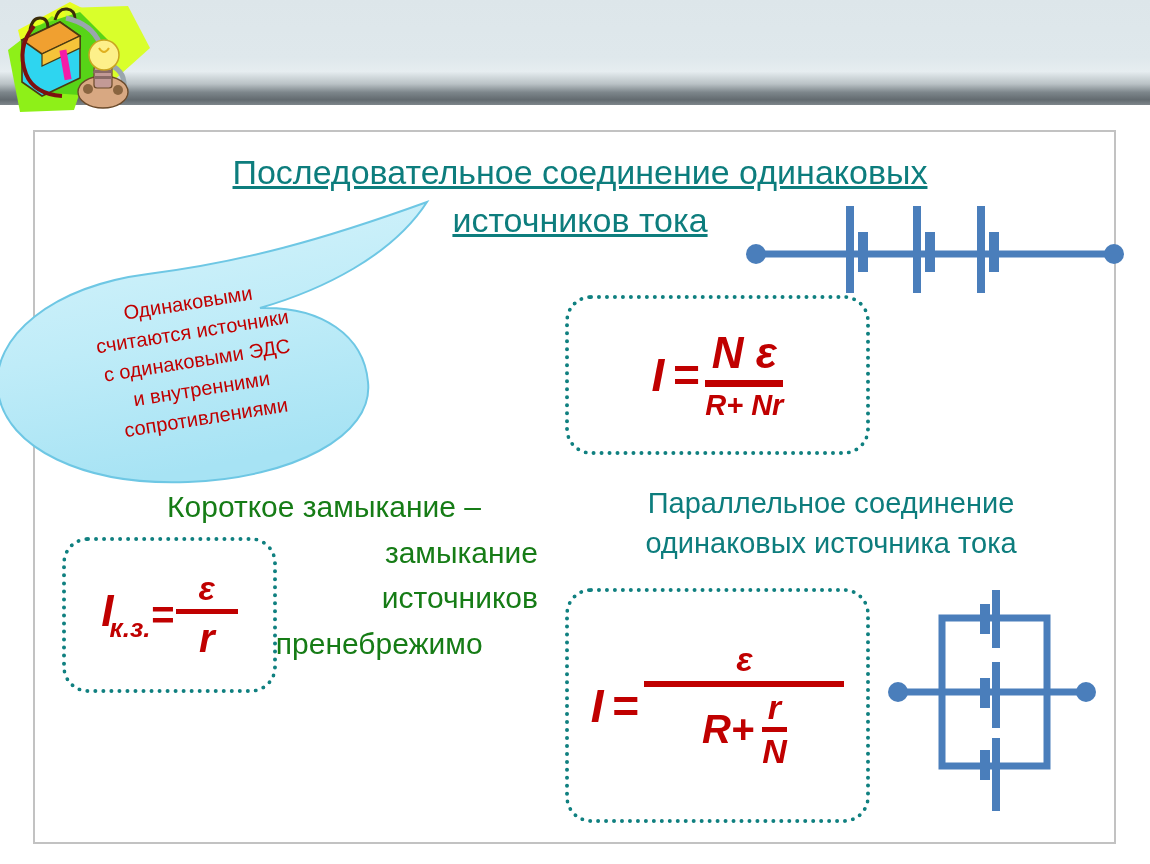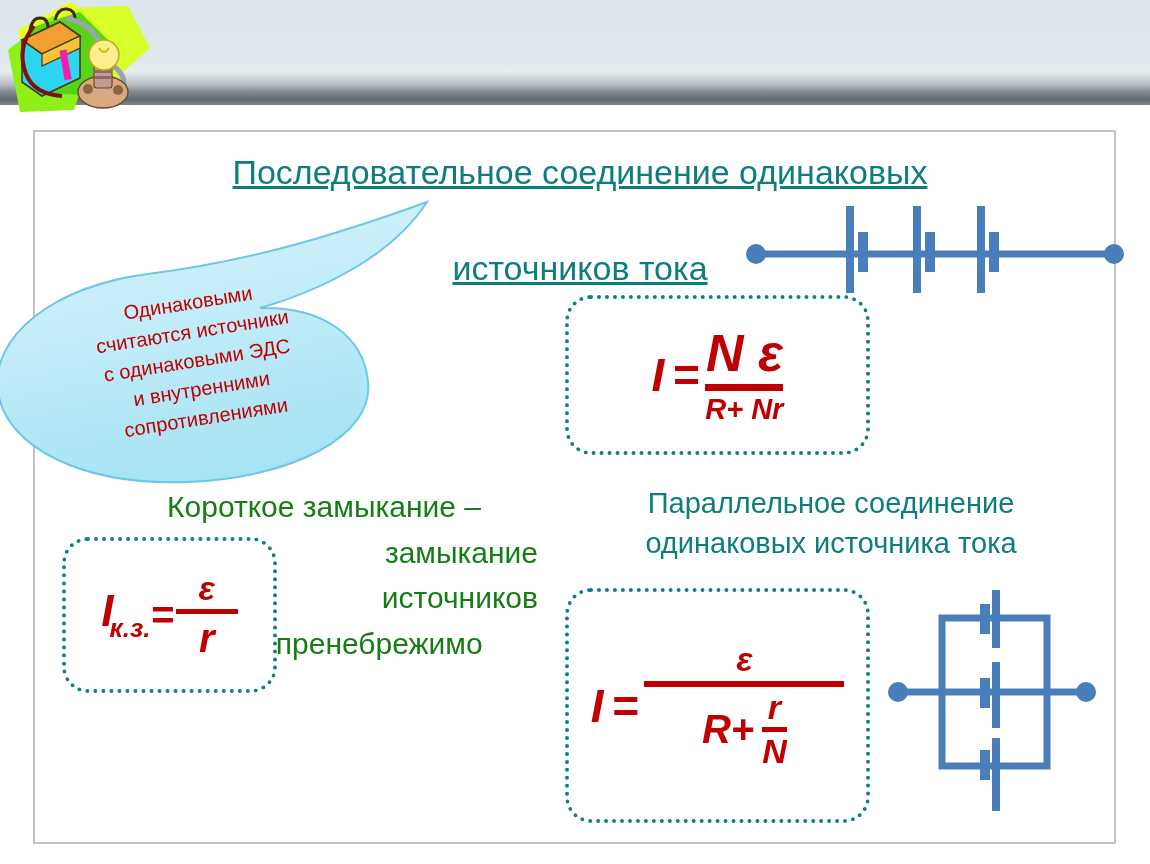--- a/index.html
+++ b/index.html
@@ -27,21 +27,21 @@
     position:absolute;left:33px;top:130px;width:1083px;height:714px;
     border:2px solid #c2c2c2;background:#ffffff;box-sizing:border-box;
   }
 
   
   .title-series{
     position:absolute;left:150px;top:148px;width:860px;
     color:#0d7d7d;font-size:34px;font-weight:400;line-height:1.42;
     text-align:center;white-space:nowrap;text-decoration:underline;
   }
-  .title-series .l2{display:block;margin-top:48px;}
+  .title-series .l2{display:block;}
   .title-parallel{
     position:absolute;left:566px;top:483px;width:530px;
     color:#0d7d7d;font-size:29px;font-weight:400;line-height:1.38;
     text-align:center;
   }
 
   
   .short-def{
     position:absolute;left:110px;top:484px;width:428px;
     color:#167c16;font-size:30px;line-height:1.52;text-align:right;
@@ -65,21 +65,21 @@
     width:100%;height:100%;
   }
   .lhs{font-size:46px;line-height:1;}
   .eq{font-size:46px;line-height:1;margin:0 6px 0 8px;}
   .frac{display:inline-flex;flex-direction:column;align-items:center;}
   .num,.den{line-height:1.08;white-space:nowrap;}
   .bar{background:#c00000;height:6px;width:100%;margin:3px 0;}
   .sub{font-size:26px;vertical-align:-0.45em;margin-left:-4px;}
 
   
-  #formula-series-box .num{font-size:52px;}
+  #formula-series-box .num{font-size:44px;}
   #formula-series-box .den{font-size:29px;}
   #formula-series-box .bar{height:7px;}
 
   
   #formula-short-box .lhs{font-size:44px;}
   #formula-short-box .eq{font-size:40px;margin:0 2px 0 0;}
   #formula-short-box .num{font-size:34px;}
   #formula-short-box .den{font-size:40px;}
   #formula-short-box .bar{height:5px;min-width:62px;}
 

